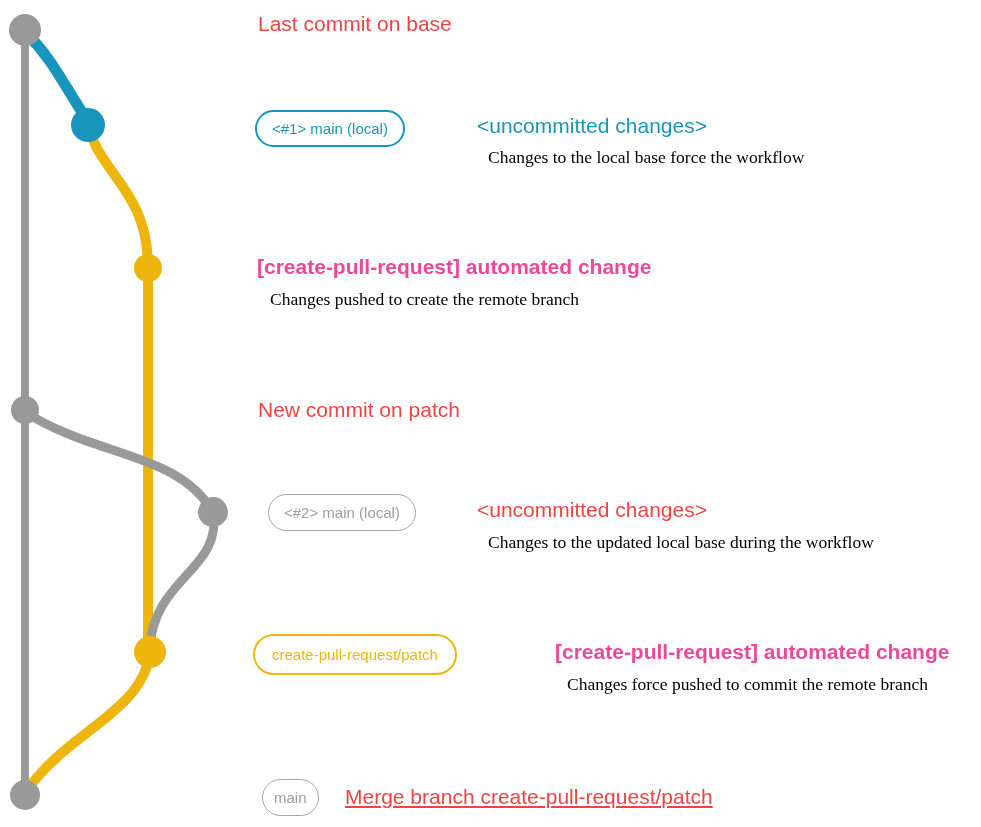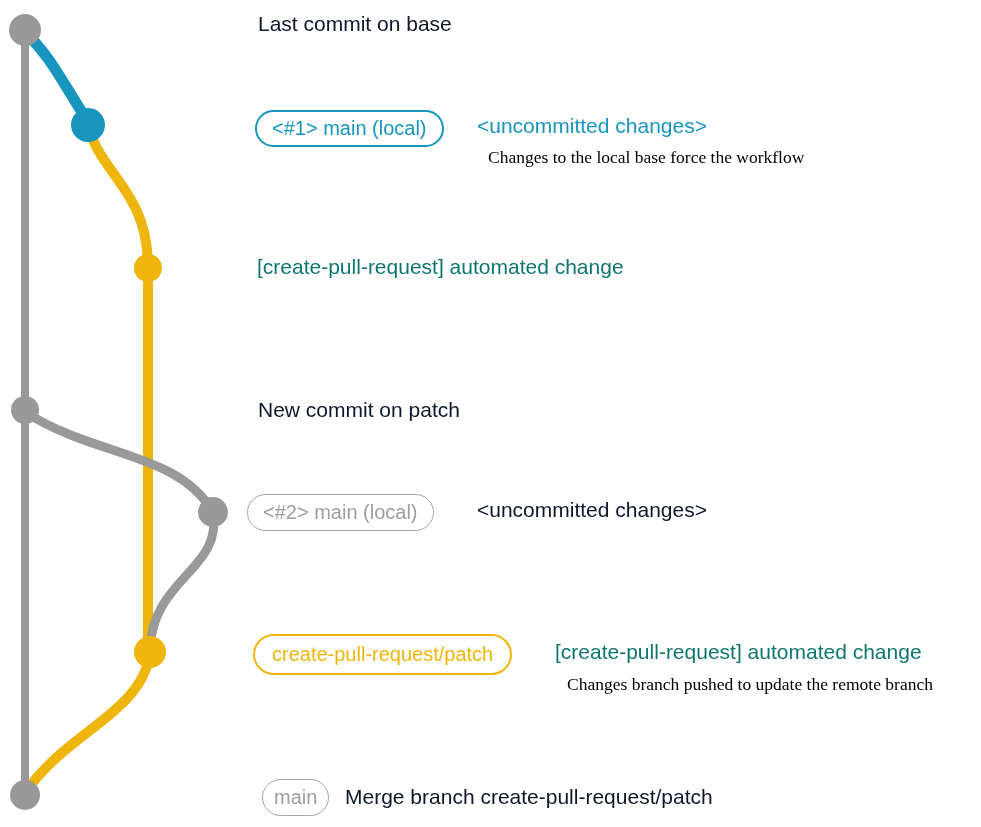--- a/index.html
+++ b/index.html
@@ -6,31 +6,31 @@
   .canvas{
     position:relative;
     width:981px;height:827px;
     background:#ffffff;
     font-family:"Liberation Sans", sans-serif;
     overflow:hidden;
   }
   .graph{position:absolute;left:0;top:0;}
   .abs{position:absolute;white-space:nowrap;}
   .sans-label{font-size:21px;line-height:26px;}
-  .c-gray{color:#0f172a;}
+  .c-gray{color:#ef4444;}
   .c-blue{color:#1895bd;}
-  .c-yellow{color:#0f766e;}
+  .c-yellow{color:#ec4899;font-weight:bold;}
   .desc{
     font-family:"Liberation Serif", serif;
     font-size:17.5px;line-height:22px;color:#000000;
   }
   .badge{
     position:absolute;
     display:flex;align-items:center;justify-content:center;
-    font-size:20px;
+    font-size:15px;
     border-radius:19px;
     background:#ffffff;
     box-sizing:border-box;
   }
   .badge-blue{border:2px solid #1895bd;color:#1895bd;}
   .badge-yellow{border:2px solid #eeb60c;color:#eeb60c;}
   .badge-gray{border:1.5px solid #a6a6a6;color:#9e9e9e;}
 </style>
 </head>
 <body>
@@ -54,26 +54,28 @@
     <circle cx="25" cy="795" r="15" fill="#999999"></circle>
   </svg>
 
   <div class="abs sans-label c-gray" style="left:258px;top:11px;">Last commit on base</div>
 
   <div class="badge badge-blue" style="left:255px;top:110px;height:37px;padding:0 15px;">&lt;#1&gt; main (local)</div>
   <div class="abs sans-label c-blue" style="left:477px;top:113px;">&lt;uncommitted changes&gt;</div>
   <div class="abs desc" style="left:488px;top:146px;">Changes to the local base force the workflow</div>
 
   <div class="abs sans-label c-yellow" style="left:257px;top:254px;">[create-pull-request] automated change</div>
+  <div class="abs desc" style="left:270px;top:288px;">Changes pushed to create the remote branch</div>
 
   <div class="abs sans-label c-gray" style="left:258px;top:397px;">New commit on patch</div>
 
-  <div class="badge badge-gray" style="left:247px;top:494px;height:37px;padding:0 15px;">&lt;#2&gt; main (local)</div>
+  <div class="badge badge-gray" style="left:268px;top:494px;height:37px;padding:0 15px;">&lt;#2&gt; main (local)</div>
   <div class="abs sans-label c-gray" style="left:477px;top:497px;">&lt;uncommitted changes&gt;</div>
+  <div class="abs desc" style="left:488px;top:531px;">Changes to the updated local base during the workflow</div>
 
   <div class="badge badge-yellow" style="left:253px;top:634px;height:41px;padding:0 17px;border-radius:21px;">create-pull-request/patch</div>
   <div class="abs sans-label c-yellow" style="left:555px;top:639px;">[create-pull-request] automated change</div>
-  <div class="abs desc" style="left:567px;top:673px;">Changes branch pushed to update the remote branch</div>
+  <div class="abs desc" style="left:567px;top:673px;">Changes force pushed to commit the remote branch</div>
 
   <div class="badge badge-gray" style="left:262px;top:779px;height:37px;padding:11px 11px;">main</div>
-  <div class="abs sans-label c-gray" style="left:345px;top:784px;">Merge branch create-pull-request/patch</div>
+  <div class="abs sans-label c-gray" style="left:345px;top:784px;text-decoration:underline;">Merge branch create-pull-request/patch</div>
 
 </div>
 
 </body></html>

